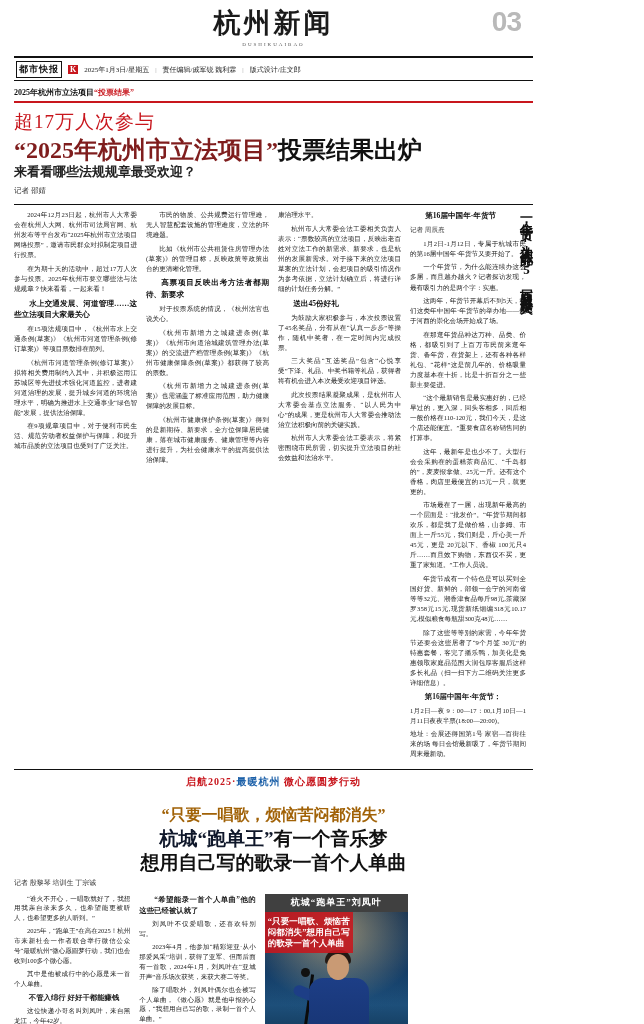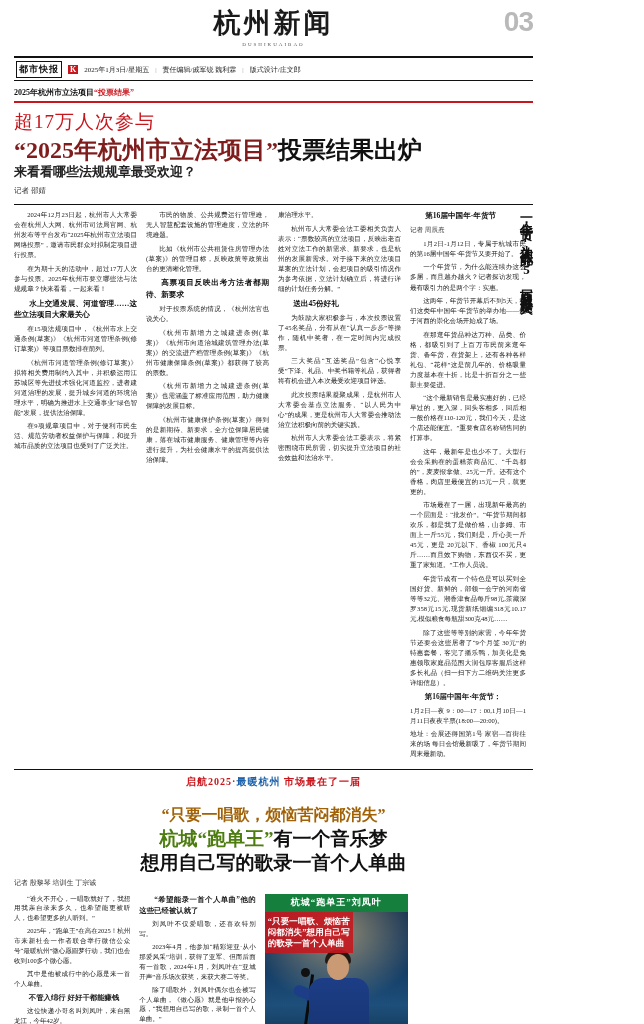--- a/index.html
+++ b/index.html
@@ -14,21 +14,21 @@
   .page { position:relative; width:547px; height:1024px; box-sizing:border-box; padding:0 14px; }
 
   
   .masthead { position:relative; height:54px; }
   .mast-title {
     text-align:center; font-size:27px; font-weight:bold; letter-spacing:3px;
     padding-top:5px; font-family:"Liberation Serif", serif;
   }
   .mast-sub { text-align:center; font-size:5px; letter-spacing:2px; color:#555; margin-top:1px; }
   .page-num {
-    position:absolute; right:0; top:6px; font-size:28px; font-weight:bold;
+    position:absolute; right:12px; top:6px; font-size:28px; font-weight:bold;
     color:#b9b9b9; font-family:"Liberation Sans", sans-serif; letter-spacing:-1px;
   }
   .mast-rule { border-top:2px solid #111; margin-top:2px; }
   .mast-bar {
     display:flex; align-items:center; gap:6px; font-size:7px; color:#222;
     padding:3px 2px 2px 2px; border-bottom:1px solid #111;
   }
   .mast-logo {
     font-weight:bold; font-size:9px; letter-spacing:1px; color:#111;
     border:1px solid #111; padding:1px 2px;
@@ -75,37 +75,37 @@
   .c4inner { width:116px; }
 
   
   .divider { border-top:1px solid #111; margin:6px 0 0 0; }
 
   .sec2-head { text-align:center; padding:5px 0 2px 0; }
   .sec2-tag { font-size:10px; font-weight:bold; color:#c8161d; letter-spacing:1px; }
   .sec2-tag .blue { color:#1a5fa8; }
   .sec2-q { font-size:16px; font-weight:bold; margin-top:16px; color:#a16207; }
   .sec2-title { font-size:19px; font-weight:bold; margin-top:2px; color:#111; line-height:1.15; }
-  .sec2-title .red { color:#4d7c0f; }
+  .sec2-title .red { color:#0f172a; }
   .sec2-by { font-size:7px; color:#333; margin-top:4px; text-align:left; }
 
   
   .cols2 { display:flex; gap:9px; margin-top:4px; }
   .lc { font-size:6.5px; line-height:1.5; text-align:justify; }
   .l1 { width:143px; }
   .l2 { width:143px; }
   .l3 { width:143px; }
   .l4 { width:143px; position:relative; }
   .lc p { margin:0 0 3.5px 0; text-indent:2em; }
   .sub-h { font-weight:bold; font-size:7.4px; margin:4px 0 3px 0; text-indent:0; }
 
   
   .photo-wrap { width:143px; }
   .photo-top {
-    background:#15803d; color:#fff; text-align:center; font-weight:bold;
+    background:#404040; color:#fff; text-align:center; font-weight:bold;
     font-size:9px; padding:2px 0 3px 0; letter-spacing:1px;
   }
   .photo-top .w { color:#fff; }
   .photo {
     position:relative; width:143px; height:150px; overflow:hidden;
     background:linear-gradient(180deg,#0d2b4e 0%,#123a63 38%,#1d4f7a 62%,#0b2740 100%);
   }
   .stage-glow {
     position:absolute; left:-20%; top:-10%; width:140%; height:80%;
     background:radial-gradient(ellipse at 50% 30%, rgba(255,215,140,.55) 0%, rgba(40,90,140,.05) 60%, rgba(0,0,0,0) 75%);
@@ -227,21 +227,21 @@
         <p class="nind">1月2日—夜 9：00—17：00,1月10日—1月11日夜夜半票(18:00—20:00)。</p>
         <p class="nind">地址：会展还得国第1号 家宿—百街往来的场 每日会馆最新吸了，年货节期间周末最新动。</p>
       </div>
     </div>
   </div>
 
   <div class="divider"></div>
 
   <div class="sec2-head">
     <div class="sec2-tag">
-      <span>启航2025·</span><span class="blue">最暖杭州</span><span> 市场最在了一届</span>
+      <span>启航2025·</span><span class="blue">最暖杭州</span><span> 微心愿圆梦行动</span>
     </div>
     <div class="sec2-q">“只要一唱歌，烦恼苦闷都消失”</div>
     <div class="sec2-title">
       <span class="red">杭城“跑单王”</span><span>有一个音乐梦</span>
     </div>
     <div class="sec2-title">想用自己写的歌录一首个人单曲</div>
     <div class="sec2-by">记者 殷黎琴 培训生 丁宗诚</div>
   </div>
 
   <div class="cols2">

